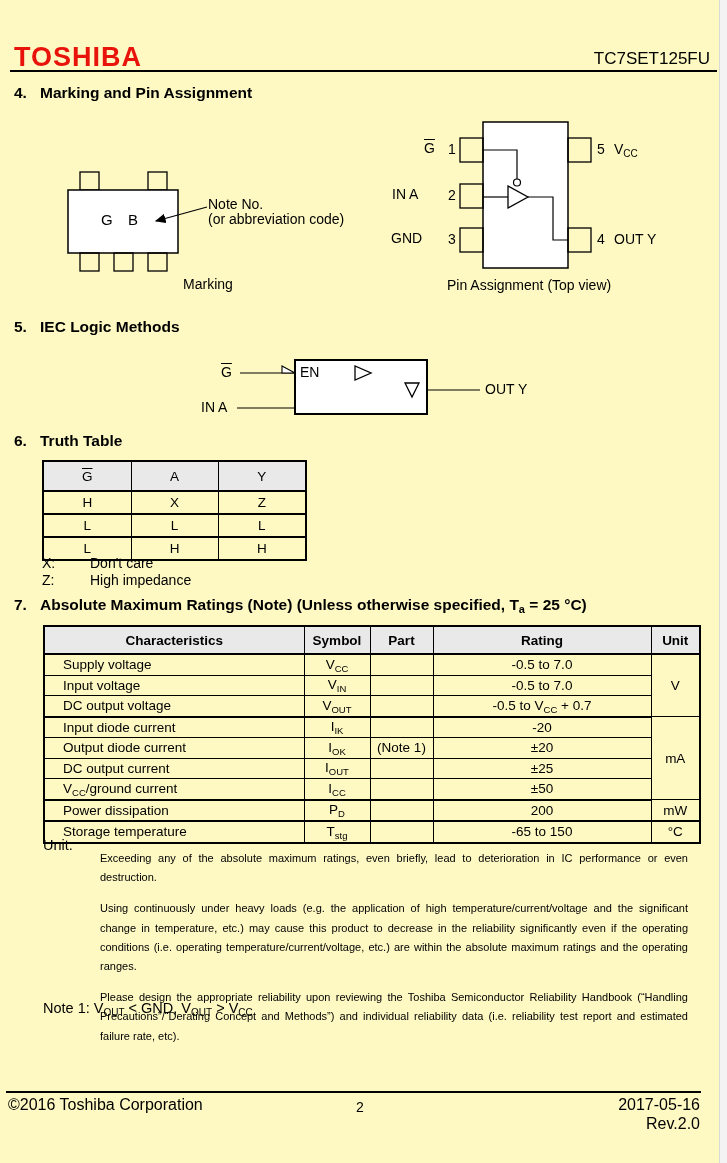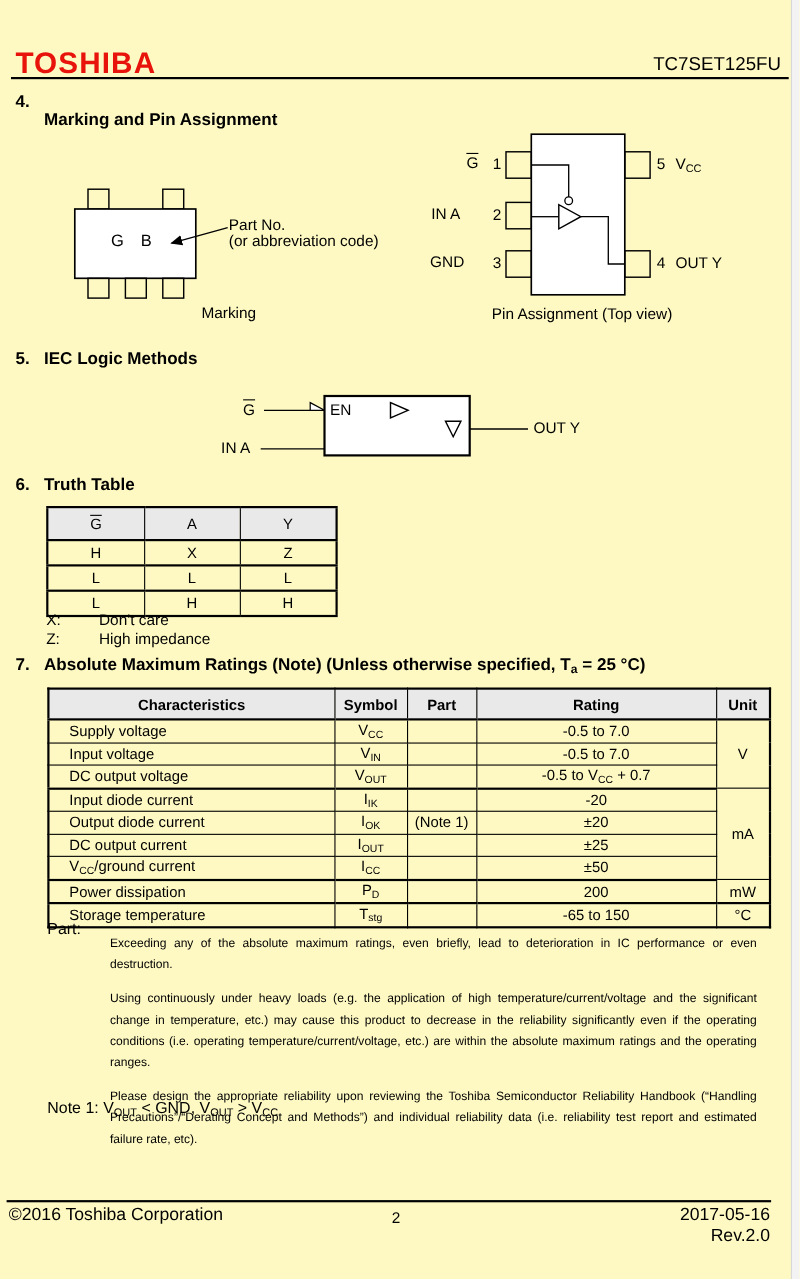--- a/index.html
+++ b/index.html
@@ -36,39 +36,39 @@
 </head>
 <body>
 
 <div class="page">
 
   <span class="abs logo" style="left:14px;top:42px">TOSHIBA</span>
   <span class="abs partno" style="right:17px;top:49px">TC7SET125FU</span>
   <div class="hline" style="left:10px;width:707px;top:70px"></div>
 
   <span class="abs sec" style="left:14px;top:84px">4.</span>
-  <span class="abs sec" style="left:40px;top:101px">Marking and Pin Assignment</span>
+  <span class="abs sec" style="left:40px;top:84px">Marking and Pin Assignment</span>
 
   <svg style="left:60px;top:165px" width="310" height="130">
     <defs>
       <marker id="ah" markerWidth="10" markerHeight="8" refX="8" refY="4" orient="auto">
         <path d="M9,4 L0,0 L0,8 z" fill="#000"></path>
       </marker>
     </defs>
     <rect x="20" y="7" width="19" height="18" fill="none" stroke="#000" stroke-width="1.3"></rect>
     <rect x="88" y="7" width="19" height="18" fill="none" stroke="#000" stroke-width="1.3"></rect>
     <rect x="8" y="25" width="110" height="63" fill="#fff" stroke="#000" stroke-width="1.5"></rect>
     <rect x="20" y="88" width="19" height="18" fill="none" stroke="#000" stroke-width="1.3"></rect>
     <rect x="54" y="88" width="19" height="18" fill="none" stroke="#000" stroke-width="1.3"></rect>
     <rect x="88" y="88" width="19" height="18" fill="none" stroke="#000" stroke-width="1.3"></rect>
     <line x1="147" y1="42" x2="96" y2="56" stroke="#000" stroke-width="1.2" marker-end="url(#ah)"></line>
   </svg>
   <span class="abs" style="left:101px;top:211px;font-size:15px">G</span>
   <span class="abs" style="left:128px;top:211px;font-size:15px">B</span>
-  <span class="abs lbl" style="left:208px;top:196px">Part No.</span>
+  <span class="abs lbl" style="left:208px;top:196px">Note No.</span>
   <span class="abs lbl" style="left:208px;top:211px">(or abbreviation code)</span>
   <span class="abs cap" style="left:168px;top:276px;width:80px;text-align:center">Marking</span>
 
   <svg style="left:455px;top:115px" width="150" height="160">
     <rect x="28" y="7" width="85" height="146" fill="#fff" stroke="#000" stroke-width="1.5"></rect>
     <rect x="5" y="23" width="23" height="24" fill="none" stroke="#000" stroke-width="1.3"></rect>
     <rect x="5" y="69" width="23" height="24" fill="none" stroke="#000" stroke-width="1.3"></rect>
     <rect x="5" y="113" width="23" height="24" fill="none" stroke="#000" stroke-width="1.3"></rect>
     <rect x="113" y="23" width="23" height="24" fill="none" stroke="#000" stroke-width="1.3"></rect>
     <rect x="113" y="113" width="23" height="24" fill="none" stroke="#000" stroke-width="1.3"></rect>
@@ -221,21 +221,21 @@
       <tr>
         <td class="char">Storage temperature</td>
         <td><span>T</span><span class="sub-s">stg</span></td>
         <td></td>
         <td>-65 to 150</td>
         <td>°C</td>
       </tr>
     </tbody>
   </table>
 
-  <span class="abs" style="left:43px;top:837px;font-size:14.5px">Part:</span>
+  <span class="abs" style="left:43px;top:837px;font-size:14.5px">Unit:</span>
   <div class="abs" style="left:88px;top:837px;width:612px">
     <p class="note-par">Exceeding any of the absolute maximum ratings, even briefly, lead to deterioration in IC performance or even destruction.</p>
     <p class="note-par">Using continuously under heavy loads (e.g. the application of high temperature/current/voltage and the significant change in temperature, etc.) may cause this product to decrease in the reliability significantly even if the operating conditions (i.e. operating temperature/current/voltage, etc.) are within the absolute maximum ratings and the operating ranges.</p>
     <p class="note-par">Please design the appropriate reliability upon reviewing the Toshiba Semiconductor Reliability Handbook (“Handling Precautions”/“Derating Concept and Methods”) and individual reliability data (i.e. reliability test report and estimated failure rate, etc).</p>
   </div>
   <span class="abs" style="left:43px;top:1000px;font-size:14.5px"><span>Note 1: V</span><span class="sub">OUT</span><span> &lt; GND, V</span><span class="sub">OUT</span><span> &gt; V</span><span class="sub">CC</span></span>
 
   <div class="hline" style="left:6px;width:695px;top:1091px;height:2px"></div>
   <span class="abs foot" style="left:8px;top:1096px">©2016 Toshiba Corporation</span>
   <span class="abs foot" style="left:336px;top:1099px;width:48px;text-align:center;font-size:14px">2</span>

